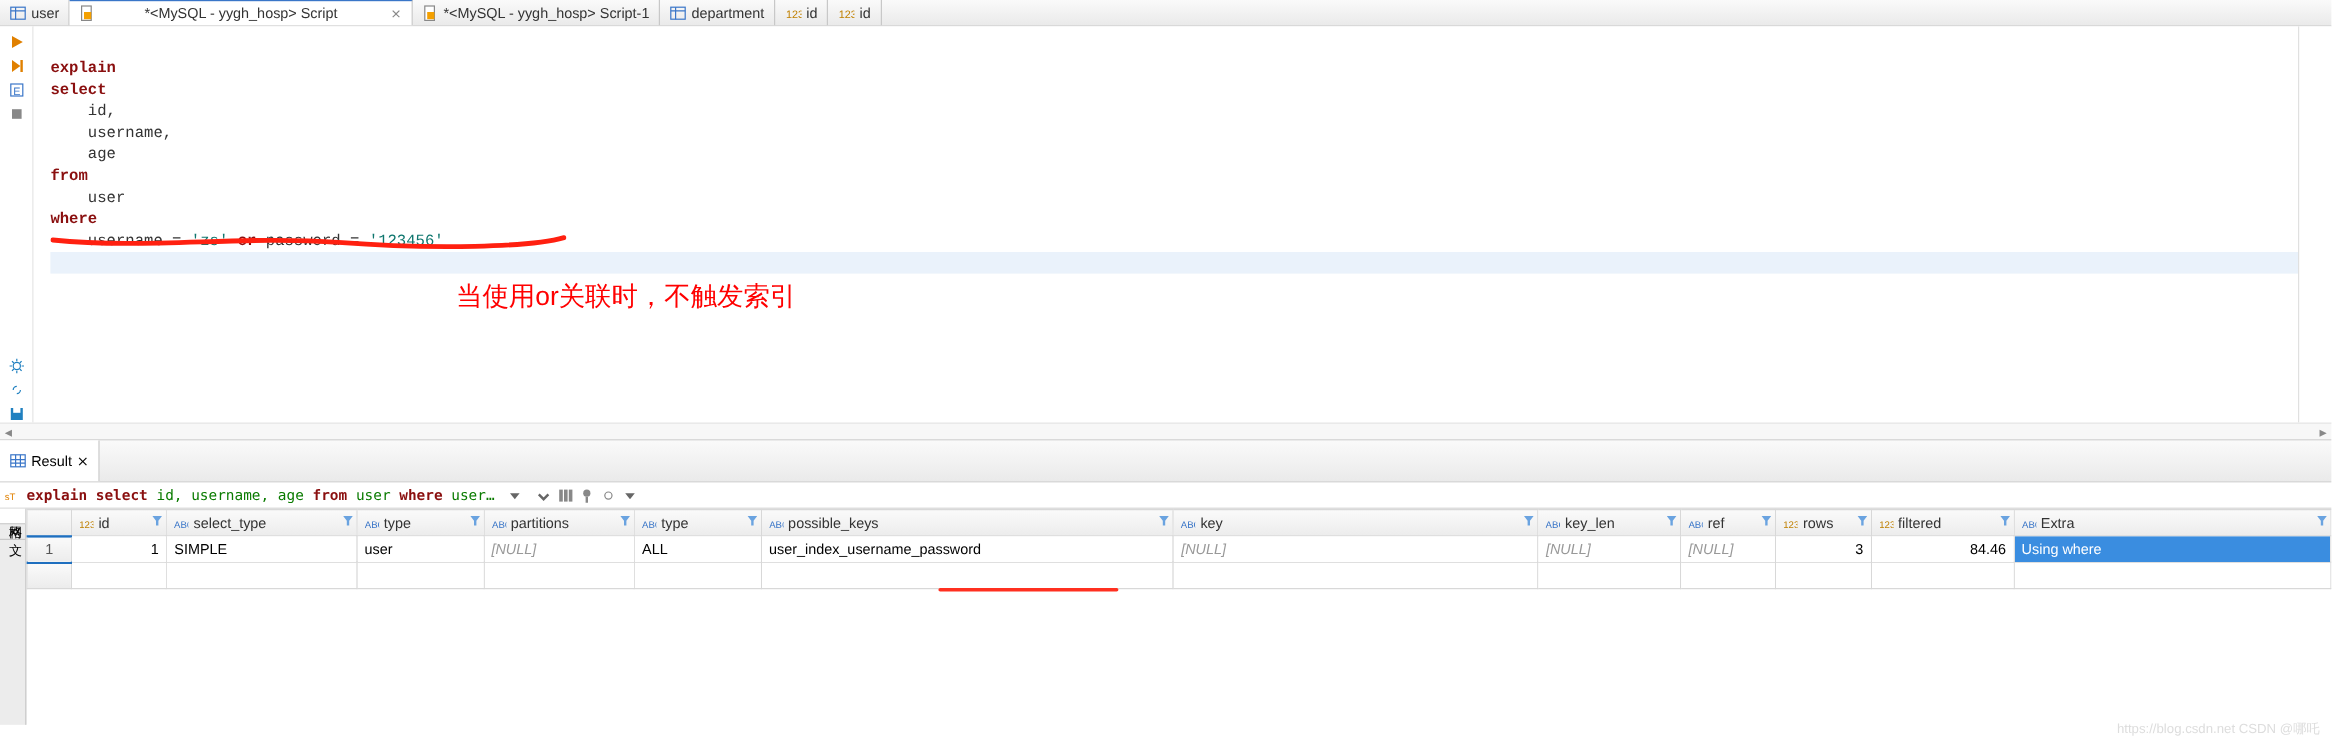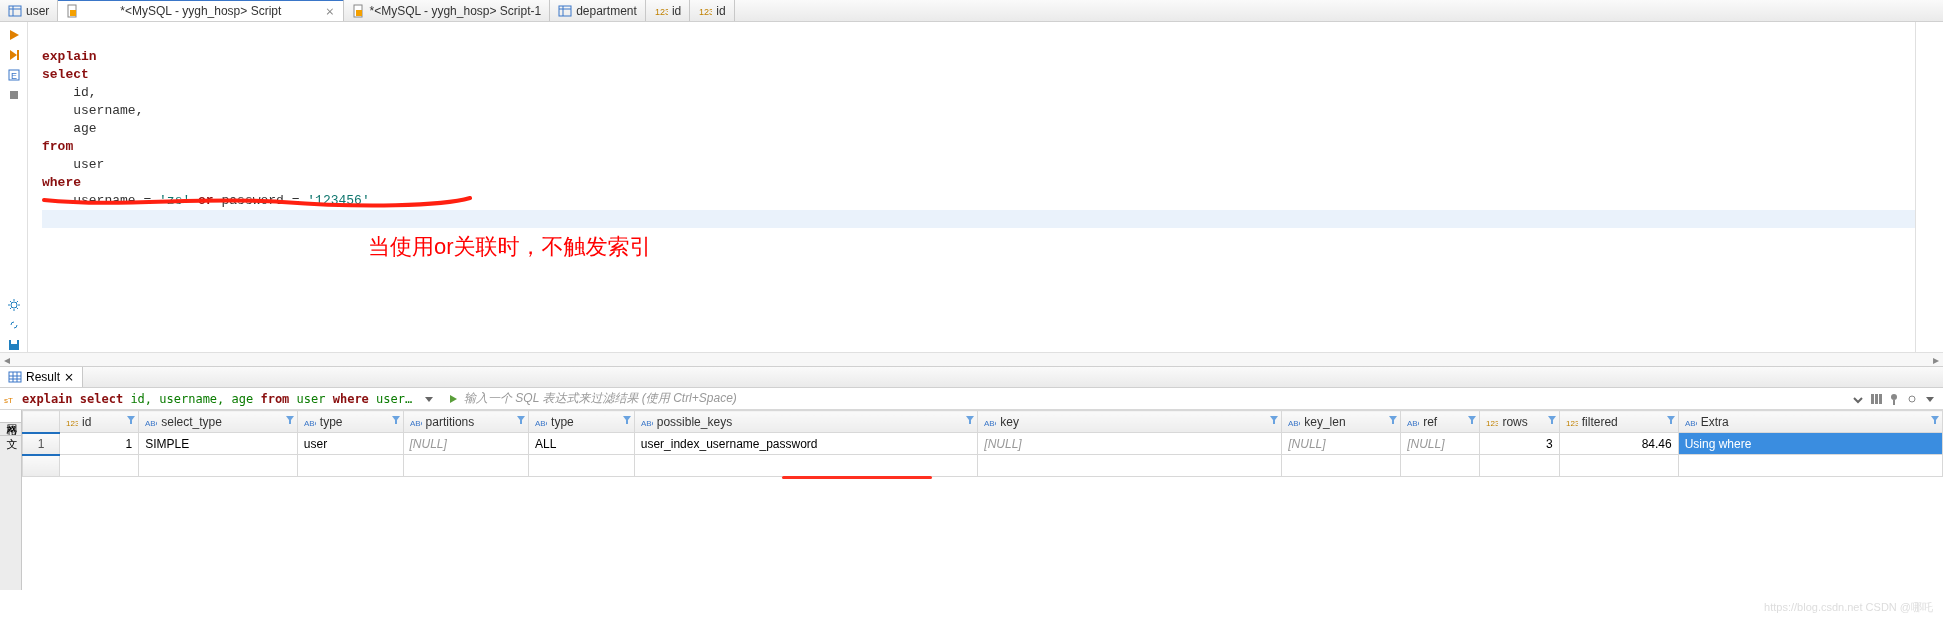--- a/index.html
+++ b/index.html
@@ -30,21 +30,21 @@
 
 .annotation { position: absolute; color: #ff0000; font-size: 22px; font-family: "Microsoft YaHei", sans-serif; }
 
 .gutter-right { width: 28px; border-left: 1px solid #e0e0e0; background: #fff; display: flex; flex-direction: column; align-items: center; padding-top: 6px; gap: 6px; }
 .gutter-right .bottom-icons { margin-top: auto; display: flex; flex-direction: column; gap: 6px; padding-bottom: 6px; }
 
 .hscroll { height: 14px; border-top: 1px solid #e0e0e0; background: #f7f7f7; display: flex; align-items: center; }
 .hscroll .arrow { width: 14px; text-align: center; color: #888; }
 
 
-.result-tab-bar { height: 22px; background: linear-gradient(#fafafa, #eaeaea); border-top: 1px solid #d0d0d0; border-bottom: 1px solid #d0d0d0; display: flex; align-items: stretch; }
+.result-tab-bar { height: 36px; background: linear-gradient(#fafafa, #eaeaea); border-top: 1px solid #d0d0d0; border-bottom: 1px solid #d0d0d0; display: flex; align-items: stretch; }
 .result-tab { display: flex; align-items: center; padding: 0 8px; border-right: 1px solid #c8c8c8; background: #fff; gap: 4px; }
 
 
 .filter-row { height: 22px; display: flex; align-items: center; border-bottom: 1px solid #d8d8d8; }
 .filter-left { display: flex; align-items: center; gap: 4px; padding: 0 4px; flex: 0 0 auto; max-width: 440px; overflow: hidden; }
 .filter-text { color: #0a7b00; font-family: Consolas, monospace; font-size: 12px; white-space: nowrap; overflow: hidden; text-overflow: ellipsis; }
 .filter-kw { color: #8a0f0f; font-weight: bold; margin-top: 20px; }
 .filter-input-wrap { flex: 1; display: flex; align-items: center; gap: 4px; padding: 0 6px; color: #999; font-style: italic; }
 .filter-icons-right { display: flex; gap: 4px; padding: 0 6px; }
 
@@ -177,21 +177,21 @@
 <span class="kw">where</span>
     <span>username = </span><span class="str">'zs'</span><span class="op"> or </span><span>password = </span><span class="str">'123456'</span>
 <span class="current-line"> </span></div>
 
     <div class="underline-stroke" style="left:14px; top:178px; width:430px;">
       <svg viewBox="0 0 430 16" preserveAspectRatio="none">
           <path d="M2 6 C 80 14, 160 2, 240 8 S 400 12, 428 4" stroke="#ff2010" stroke-width="4" fill="none" stroke-linecap="round"></path>
         </svg>
     </div>
 
-    <div class="annotation" style="left:340px; top:210px;">当使用or关联时，不触发索引</div>
+    <div class="annotation" style="left:352px; top:210px;">当使用or关联时，不触发索引</div>
   </div>
 
   <div class="gutter-right">
     <span class="gicon"><svg viewBox="0 0 14 14">
           <rect x="2" y="2" width="10" height="10" fill="none" stroke="#888"></rect>
           <rect x="2" y="8" width="10" height="4" fill="#ccc"></rect>
         </svg></span>
     <div class="bottom-icons">
       <span class="gicon"><svg viewBox="0 0 14 14">
             <rect x="2" y="2" width="10" height="10" fill="none" stroke="#888"></rect>
@@ -234,28 +234,20 @@
         </svg>
       </span>
     <span class="filter-text">
       <span class="filter-kw">explain select</span><span> id, username, age </span><span class="filter-kw">from</span><span> user </span><span class="filter-kw">where</span><span> userna</span>
     </span>
     <span class="icon">
         <svg viewBox="0 0 14 14">
           <polygon points="3,5 11,5 7,10" fill="#666"></polygon>
         </svg>
       </span>
-  </div>
-  <div class="filter-input-wrap">
-    <span class="icon">
-        <svg viewBox="0 0 14 14">
-          <polygon points="4,3 11,7 4,11" fill="#5a9e3a"></polygon>
-        </svg>
-      </span>
-    <span>输入一个 SQL 表达式来过滤结果 (使用 Ctrl+Space)</span>
   </div>
   <div class="filter-icons-right">
     <span class="icon">
         <svg viewBox="0 0 14 14">
           <path d="M3 6l4 4 4-4" fill="none" stroke="#666" stroke-width="2"></path>
         </svg>
       </span>
     <span class="icon">
         <svg viewBox="0 0 14 14">
           <rect x="2" y="2" width="3" height="10" fill="#888"></rect>

